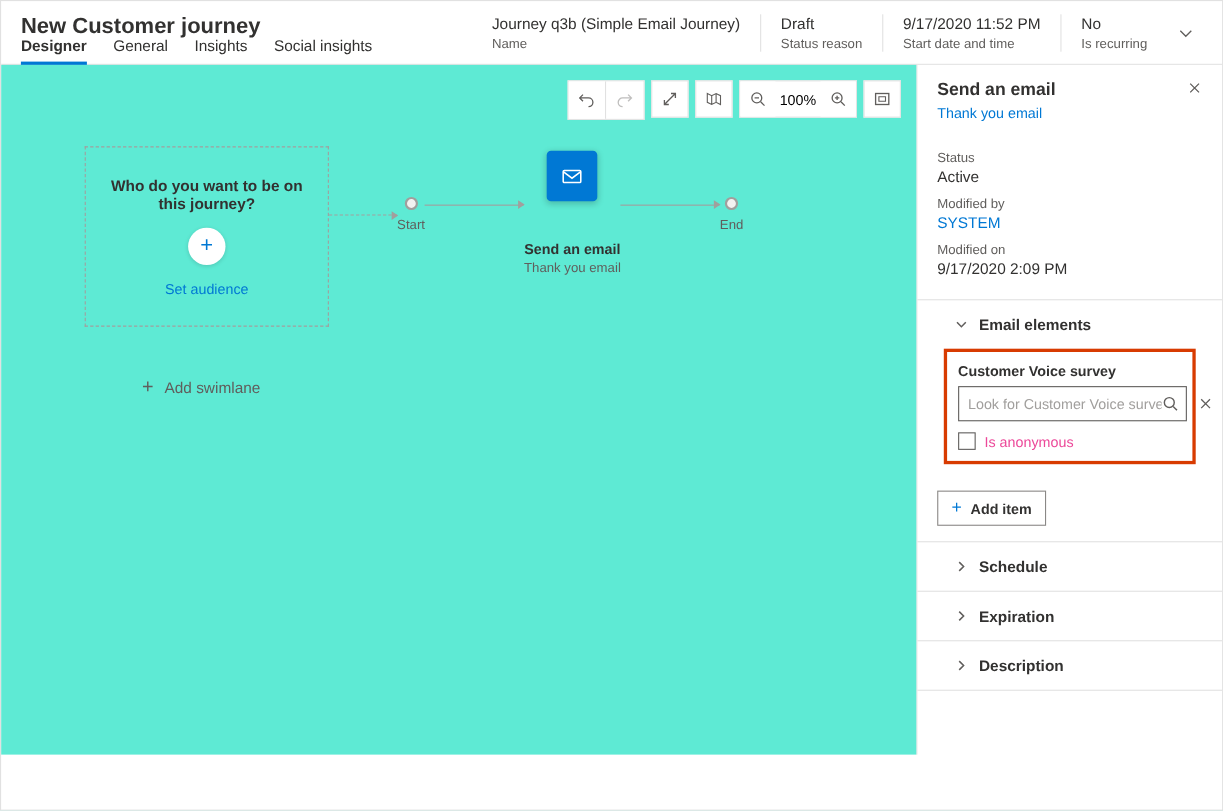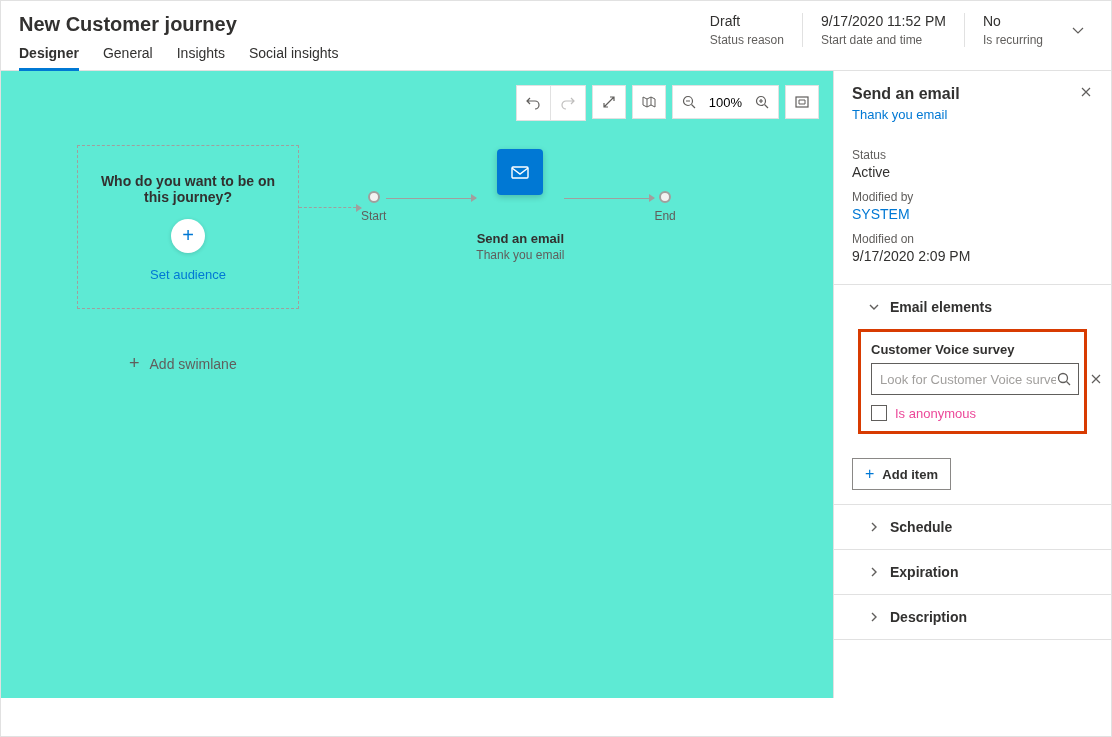--- a/index.html
+++ b/index.html
@@ -1,19 +1,19 @@
 <!DOCTYPE html>
 <html><head>
 <meta charset="utf-8">
 <style>
   * { box-sizing: border-box; margin: 0; padding: 0; font-family: "Segoe UI", -apple-system, sans-serif; }
   body { width: 1112px; height: 737px; background: #fff; overflow: hidden; border: 1px solid #e1e1e1; }
 
   
-  .header { display: flex; align-items: flex-start; padding: 12px 18px 0 18px; border-bottom: 1px solid #e1e1e1; height: 70px; }
+  .header { display: flex; align-items: flex-start; padding: 12px 18px 0 18px; border-bottom: 1px solid #e1e1e1; height: 58px; }
   .header-title { font-size: 20px; font-weight: 600; color: #323130; flex: 1; }
   .header-meta { display: flex; align-items: flex-start; }
   .meta-block { padding: 0 18px; border-left: 1px solid #e1e1e1; }
   .meta-block:first-child { border-left: none; }
   .meta-value { font-size: 14px; color: #323130; }
   .meta-label { font-size: 12px; color: #605e5c; margin-top: 4px; }
   .expand-chevron { padding: 10px 8px 0 10px; cursor: pointer; }
 
   
   .tabs { display: flex; padding: 0 18px; gap: 24px; margin-top: -32px; height: 32px;}
@@ -92,20 +92,24 @@
   .add-item-btn .plus { color:#0078d4; font-size:16px; font-weight:400; }
 
   svg { display:block; }
 </style>
 </head>
 <body>
 
 <div class="header">
   <div class="header-title">New Customer journey</div>
   <div class="header-meta">
+    <div class="meta-block">
+      <div class="meta-value">Journey q3b (Simple Email Journey)</div>
+      <div class="meta-label">Name</div>
+    </div>
     <div class="meta-block">
       <div class="meta-value">Draft</div>
       <div class="meta-label">Status reason</div>
     </div>
     <div class="meta-block">
       <div class="meta-value">9/17/2020 11:52 PM</div>
       <div class="meta-label">Start date and time</div>
     </div>
     <div class="meta-block">
       <div class="meta-value">No</div>

